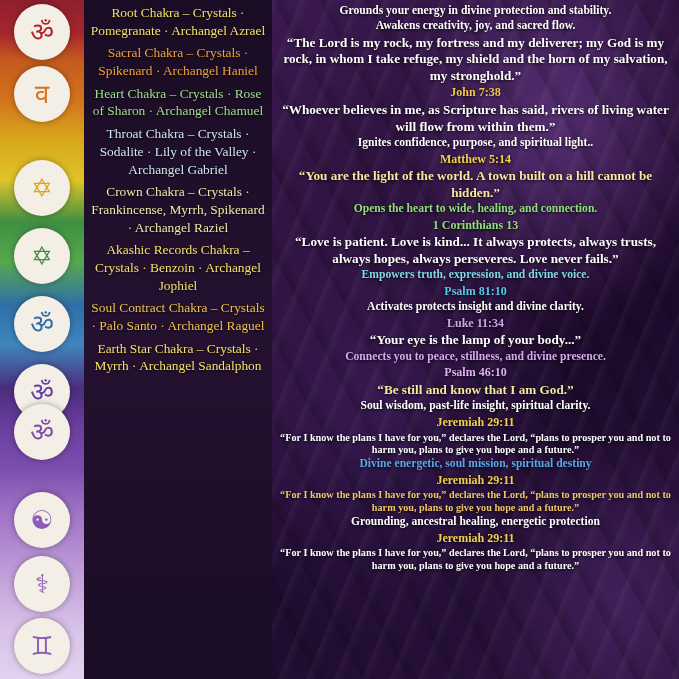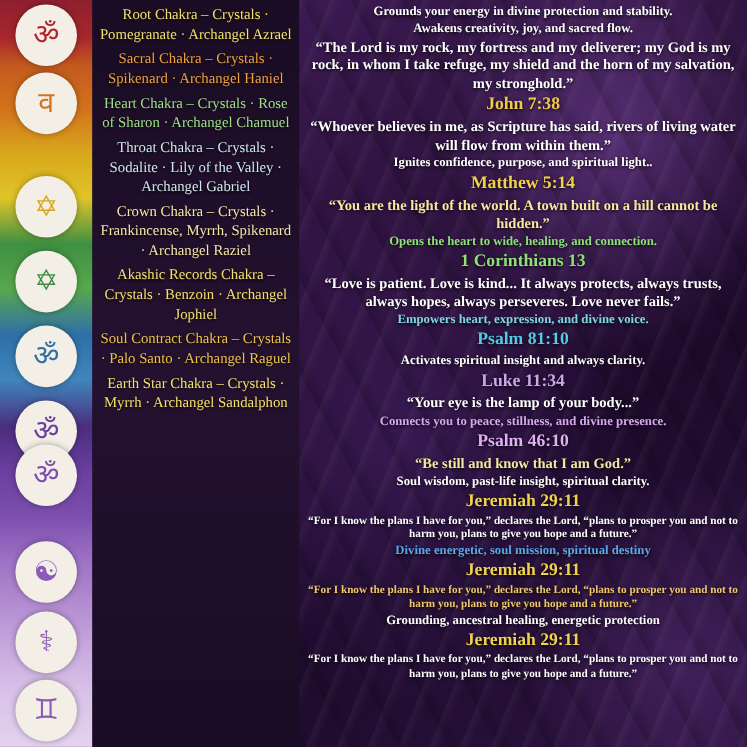--- a/index.html
+++ b/index.html
@@ -82,21 +82,21 @@
   }
   #scripture-inner{position:relative;z-index:2;}
   .verse{
     text-align:center;
     font-family:"Liberation Serif", serif;
     text-shadow:0 1px 3px rgba(0,0,0,.9);
     margin:0 0 1px 0;
   }
   .v-quote{font-size:13.2px;line-height:1.25;font-weight:bold;color:#ffffff;}
   .v-desc{font-size:11.6px;line-height:1.25;font-weight:bold;}
-  .v-ref{font-size:16px;line-height:1.3;font-weight:bold;}
+  .v-ref{font-size:12px;line-height:1.3;font-weight:bold;}
   .v-small{font-size:10.2px;line-height:1.22;font-weight:bold;color:#ffffff;}
 </style>
 </head>
 <body>
 
 <div id="page">
 
   <div id="icon-col">
       <div class="icon-wrap" style="top: 4px;">
         <span class="chakra-glyph" style="color: rgb(179, 36, 44);">ॐ</span>
@@ -147,23 +147,23 @@
         <div class="verse v-desc" style="color: rgb(255, 255, 255);">Awakens creativity, joy, and sacred flow.</div>
         <div class="verse v-quote" style="color: rgb(255, 255, 255);">“The Lord is my rock, my fortress and my deliverer; my God is my rock, in whom I take refuge, my shield and the horn of my salvation, my stronghold.”</div>
         <div class="verse v-ref" style="color: rgb(242, 200, 75);">John 7:38</div>
         <div class="verse v-quote" style="color: rgb(255, 255, 255);">“Whoever believes in me, as Scripture has said, rivers of living water will flow from within them.”</div>
         <div class="verse v-desc" style="color: rgb(255, 255, 255);">Ignites confidence, purpose, and spiritual light..</div>
         <div class="verse v-ref" style="color: rgb(242, 210, 75);">Matthew 5:14</div>
         <div class="verse v-quote" style="color: rgb(246, 232, 160);">“You are the light of the world. A town built on a hill cannot be hidden.”</div>
         <div class="verse v-desc" style="color: rgb(143, 224, 122);">Opens the heart to wide, healing, and connection.</div>
         <div class="verse v-ref" style="color: rgb(143, 224, 122);">1 Corinthians 13</div>
         <div class="verse v-quote" style="color: rgb(255, 255, 255);">“Love is patient. Love is kind... It always protects, always trusts, always hopes, always perseveres. Love never fails.”</div>
-        <div class="verse v-desc" style="color: rgb(127, 216, 232);">Empowers heart, expression, and divine voice.</div>
+        <div class="verse v-desc" style="color: rgb(127, 216, 232);">Empowers truth, expression, and divine voice.</div>
         <div class="verse v-ref" style="color: rgb(88, 200, 232);">Psalm 81:10</div>
-        <div class="verse v-desc" style="color: rgb(255, 255, 255);">Activates spiritual insight and always clarity.</div>
+        <div class="verse v-desc" style="color: rgb(255, 255, 255);">Activates protects insight and divine clarity.</div>
         <div class="verse v-ref" style="color: rgb(200, 168, 232);">Luke 11:34</div>
         <div class="verse v-quote" style="color: rgb(255, 255, 255);">“Your eye is the lamp of your body...”</div>
         <div class="verse v-desc" style="color: rgb(216, 168, 240);">Connects you to peace, stillness, and divine presence.</div>
         <div class="verse v-ref" style="color: rgb(224, 176, 245);">Psalm 46:10</div>
         <div class="verse v-quote" style="color: rgb(240, 232, 160);">“Be still and know that I am God.”</div>
         <div class="verse v-desc" style="color: rgb(255, 255, 255);">Soul wisdom, past-life insight, spiritual clarity.</div>
         <div class="verse v-ref" style="color: rgb(242, 210, 75);">Jeremiah 29:11</div>
         <div class="verse v-small" style="color: rgb(255, 255, 255);">“For I know the plans I have for you,” declares the Lord, “plans to prosper you and not to harm you, plans to give you hope and a future.”</div>
         <div class="verse v-desc" style="color: rgb(90, 168, 232);">Divine energetic, soul mission, spiritual destiny</div>
         <div class="verse v-ref" style="color: rgb(242, 210, 75);">Jeremiah 29:11</div>

